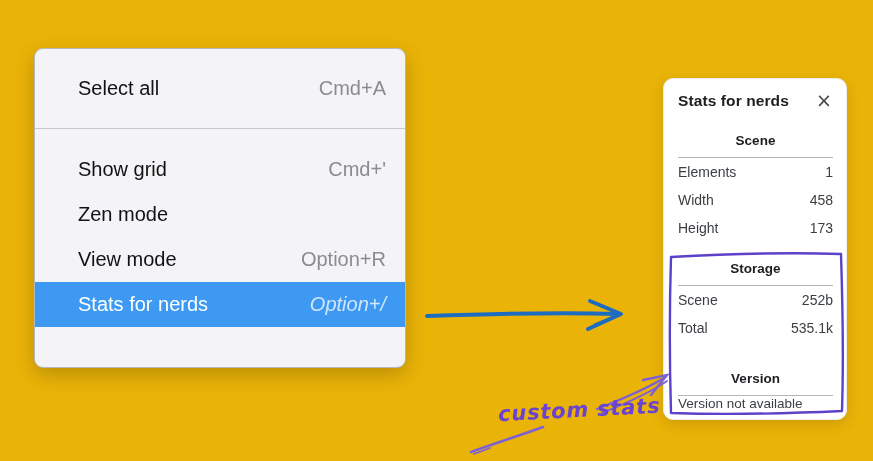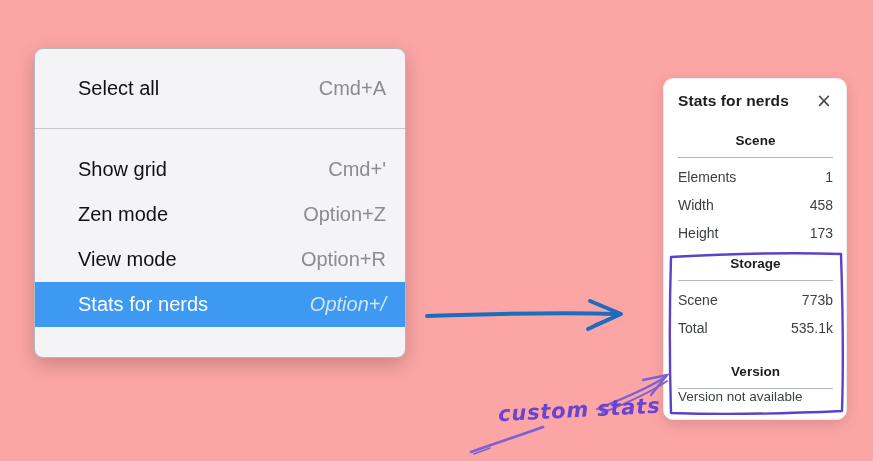--- a/index.html
+++ b/index.html
@@ -1,39 +1,39 @@
 <!DOCTYPE html>
 <html><head>
 <meta charset="utf-8">
 <style>
   * { margin: 0; padding: 0; box-sizing: border-box; }
   html, body { background: #ffffff; }
   .canvas {
     position: relative;
     width: 873px;
     height: 461px;
-    background: #fca5a5;
+    background: #eab308;
     overflow: hidden;
     font-family: "Liberation Sans", sans-serif;
   }
 
   
   .menu {
     position: absolute;
     left: 34px;
     top: 48px;
     width: 372px;
     background: #f4f4f6;
     border: 1px solid #b6b6bd;
     border-radius: 9px;
     box-shadow: 0 7px 20px rgba(0,0,0,0.20);
     overflow: hidden;
   }
   .menu-group-top { padding: 17px 0; }
-  .menu-group-bottom { padding: 18px 0 30px 0; text-align: right; }
+  .menu-group-bottom { padding: 18px 0 40px 0; text-align: right; }
   .menu-divider {
     height: 1px;
     background: #c7c7cc;
   }
   .menu-item {
     height: 45px;
     display: flex;
     align-items: center;
     justify-content: space-between;
     padding: 0 19px 0 43px;
@@ -90,28 +90,28 @@
     padding: 0 1px;
     font-family: "DejaVu Sans", sans-serif;
   }
   .sec-heading {
     text-align: center;
     font-weight: bold;
     font-size: 13.5px;
     color: #1d1d21;
   }
   .sec-heading.scene   { margin-top: 23px; }
-  .sec-heading.storage { margin-top: 9px; }
-  .sec-heading.version { margin-top: 22px; }
+  .sec-heading.storage { margin-top: 19px; }
+  .sec-heading.version { margin-top: 29px; }
   .sec-divider {
     height: 1px;
     background: #b4b8bd;
     margin-top: 9px;
   }
-  .rows { margin-top: 5px; }
+  .rows { }
   .stat-row {
     display: flex;
     justify-content: space-between;
     align-items: center;
     height: 28px;
     font-size: 14px;
     color: #3b3f43;
   }
   .panel-note {
     font-size: 13.5px;
@@ -154,21 +154,20 @@
       </div>
     </div>
     <div class="menu-divider"></div>
     <div class="menu-group-bottom">
       <div class="menu-item">
         <span class="mi-label">Show grid</span>
         <span class="mi-shortcut">Cmd+'</span>
       </div>
       <div class="menu-item">
         <span class="mi-label">Zen mode</span>
-        <span class="mi-shortcut">Option+Z</span>
       </div>
       <div class="menu-item">
         <span class="mi-label">View mode</span>
         <span class="mi-shortcut">Option+R</span>
       </div>
       <div class="menu-item highlighted">
         <span class="mi-label">Stats for nerds</span>
         <span class="mi-shortcut">Option+/</span>
       </div>
     </div>
@@ -198,21 +197,21 @@
         </div>
       </div>
     </div>
 
     <div>
       <div class="sec-heading storage">Storage</div>
       <div class="sec-divider"></div>
       <div class="rows">
         <div class="stat-row">
           <span>Scene</span>
-          <span>773b</span>
+          <span>252b</span>
         </div>
         <div class="stat-row">
           <span>Total</span>
           <span>535.1k</span>
         </div>
       </div>
     </div>
 
     <div>
       <div class="sec-heading version">Version</div>

